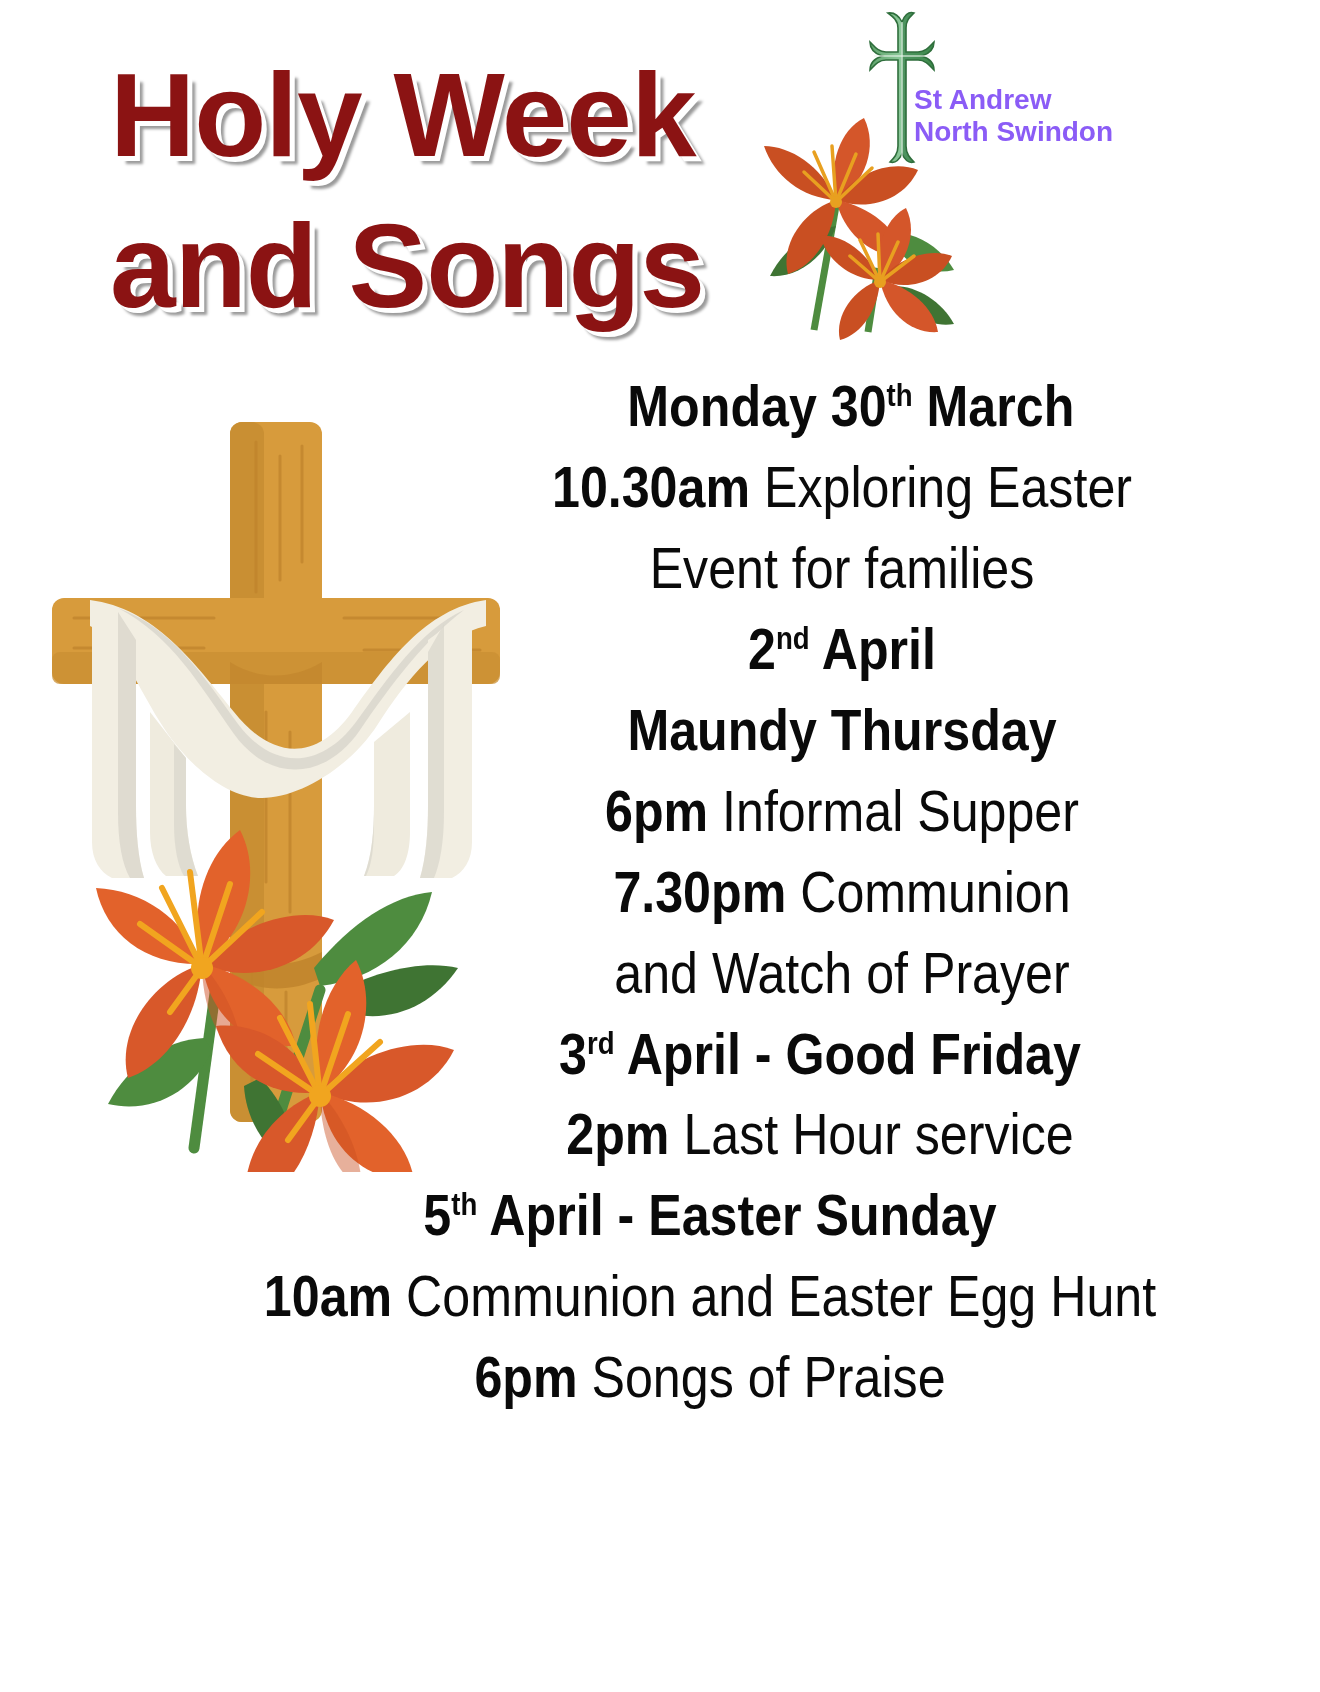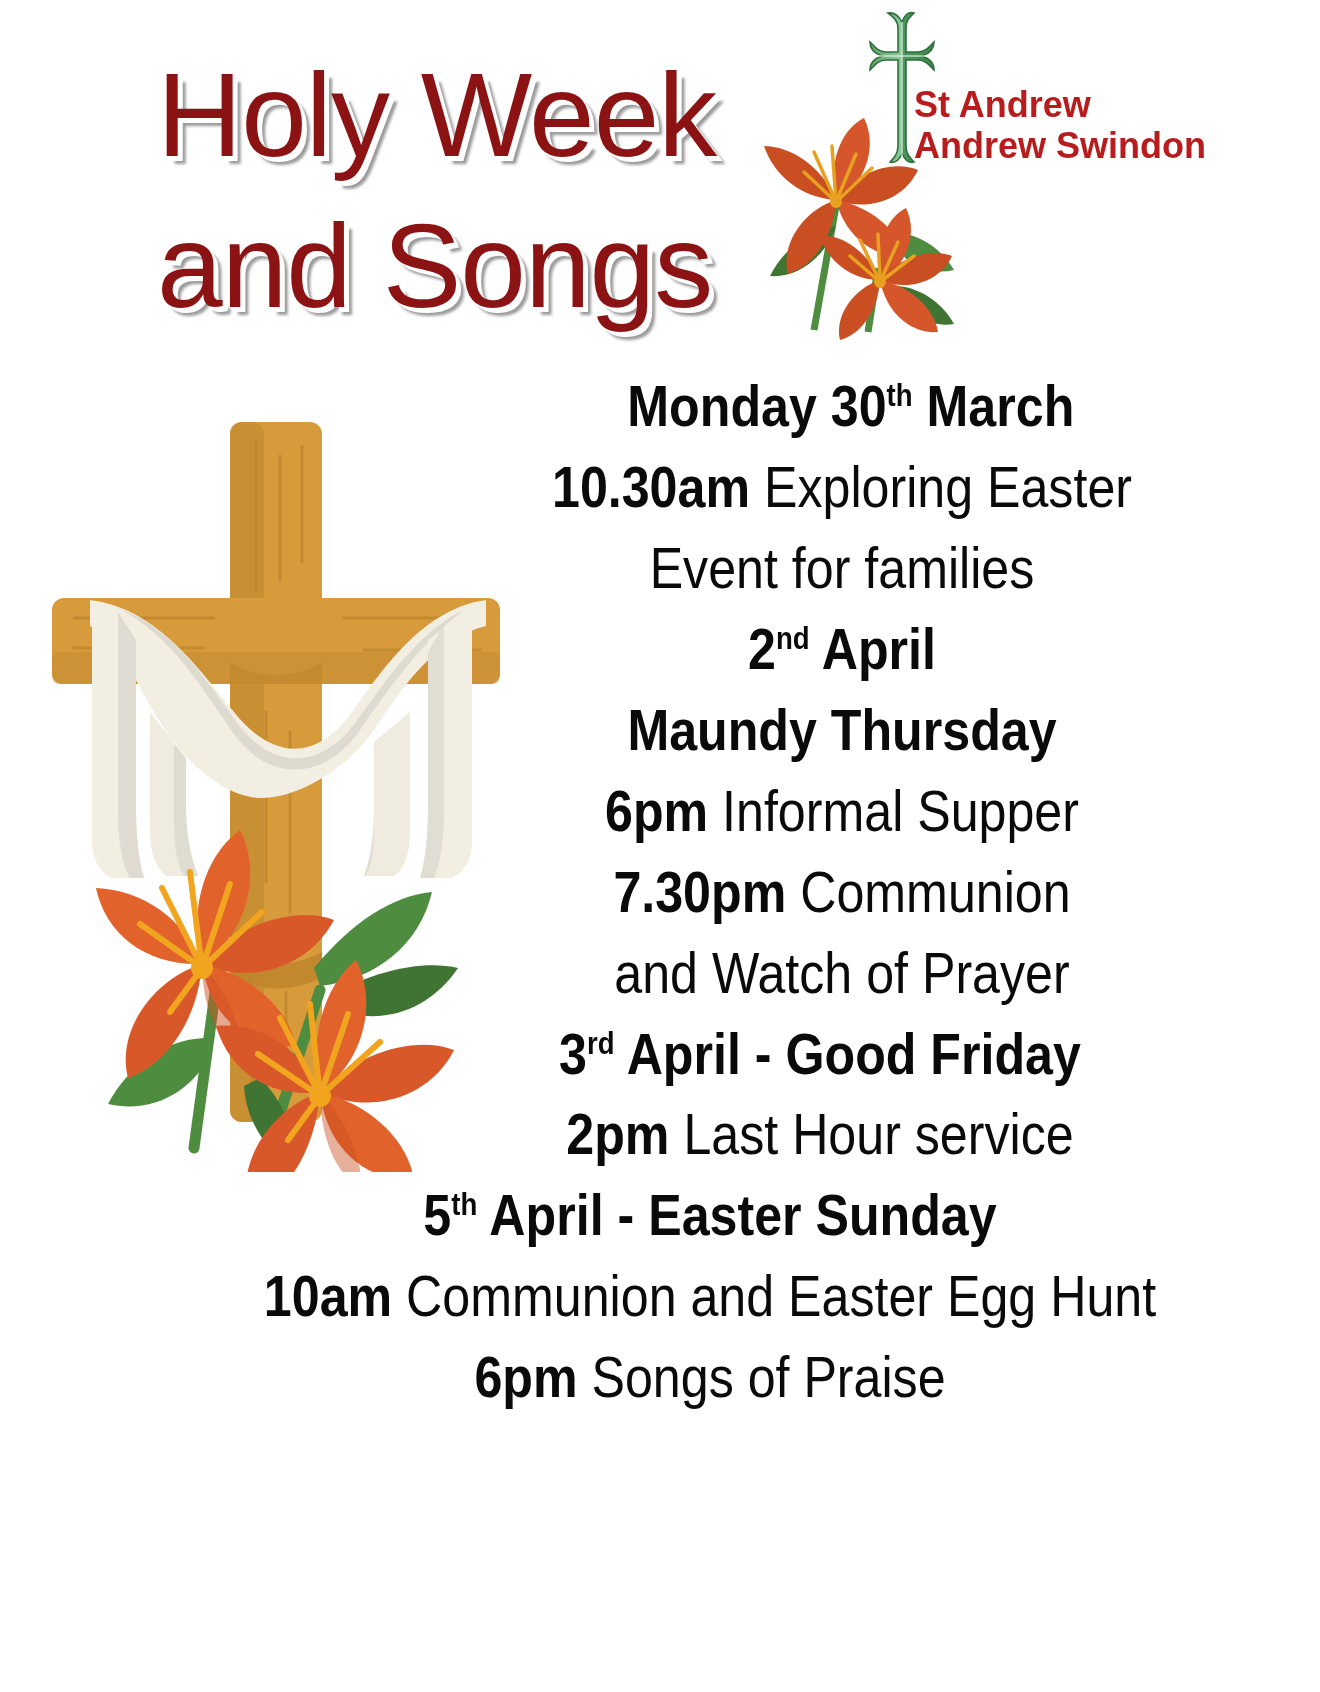--- a/index.html
+++ b/index.html
@@ -27,28 +27,27 @@
     height: 360px;
   }
   .title-block {
     position: absolute;
     left: 110px;
     top: 40px;
     width: 780px;
   }
   .title-line {
     font-family: "Liberation Sans", sans-serif;
-    font-weight: normal;
+    font-weight: bold;
     font-size: 118px;
     line-height: 1.28;
     color: #8B1313;
     letter-spacing: -1px;
     text-shadow: 5px 5px 0 #ffffff, 8px 8px 3px #9a9a9a;
     white-space: nowrap;
-    margin-left: 47px;
   }
 
   
   .logo {
     position: absolute;
     left: 842px;
     top: 8px;
     width: 300px;
     height: 170px;
   }
@@ -59,22 +58,22 @@
   }
   .logo-text {
     position: absolute;
     left: 72px;
     top: 76px;
     line-height: 1.14;
   }
   .logo-text div {
     font-family: "Liberation Sans", sans-serif;
     font-weight: bold;
-    font-size: 36px;
-    color: #b91c1c;
+    font-size: 28px;
+    color: #8b5cf6;
     white-space: nowrap;
   }
 
   
   .lilies-top {
     position: absolute;
     left: 718px;
     top: 118px;
     width: 240px;
     height: 222px;
@@ -201,21 +200,21 @@
                      C36 52 32 58 28 62 C28 54 34 50 40 48
                      C34 46 28 42 28 34 C32 38 36 44 44 44
                      L56 44 Z"></path>
           </g>
           <path d="M60 14 L60 150" stroke="#E9F4EB" stroke-width="1.4" fill="none" opacity="0.75"></path>
           <path d="M32 48 L88 48" stroke="#E9F4EB" stroke-width="1.4" fill="none" opacity="0.75"></path>
         </svg>
       </div>
       <div class="logo-text">
         <div>St Andrew</div>
-        <div>Andrew Swindon</div>
+        <div>North Swindon</div>
       </div>
     </div>
   </div>
 
   <div class="cross-art">
     <svg width="480" height="760" viewBox="0 0 480 760" xmlns="http://www.w3.org/2000/svg">
 
       <g>
 
         <rect x="196" y="10" width="92" height="700" rx="12" fill="#D79B3C"></rect>

